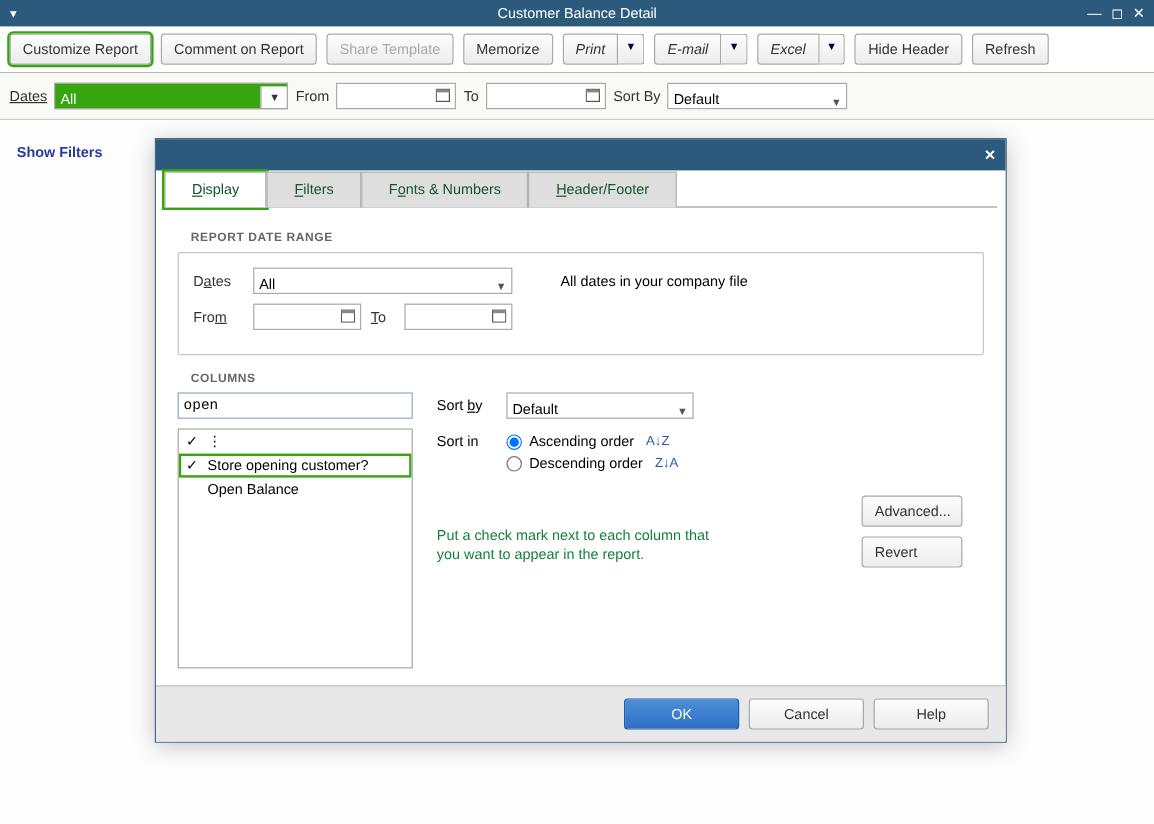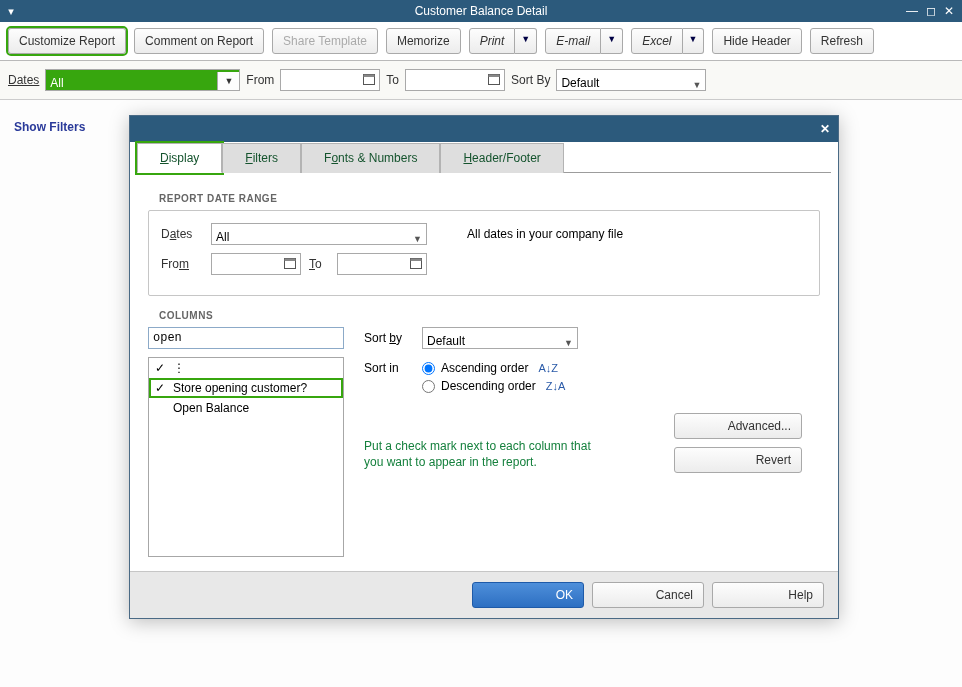--- a/index.html
+++ b/index.html
@@ -67,24 +67,24 @@
 .sort-row { display:flex; align-items:center; gap:8px; margin-bottom:12px; }
 .sort-row label { width:50px; }
 .sort-select { width:156px; }
 .radio-stack { display:flex; flex-direction:column; gap:4px; }
 .radio-line { display:flex; align-items:center; gap:6px; }
 .sort-icon { color:#2a5aa8; font-size:11px; margin-left:4px; }
 
 .hint-text { color:#15803d; margin-top: 46px; max-width: 236px; line-height:1.3; }
 
 .side-buttons { position:absolute; right:18px; bottom:84px; display:flex; flex-direction:column; gap:8px; }
-.side-buttons .btn { width:128px; text-align:right; }
+.side-buttons .btn { width:84px; text-align:left; }
 
 .modal-footer { background:#e8e8e8; border-top:1px solid #c6c6c6; padding:10px 14px; display:flex; justify-content:flex-end; gap:8px; }
-.modal-footer .btn { width:112px; text-align:right; }
+.modal-footer .btn { width:96px; text-align:center; }
 .btn-primary { background: linear-gradient(#4e8fda,#2d6fc2); color:#fff; border-color:#1e5aa8; }
 
 svg.cal-icon { width:12px; height:12px; }
 </style>
 </head>
 <body>
 
 <div class="main-titlebar">
   <span class="sys-icon">▾</span>
   <span class="title">Customer Balance Detail</span>

